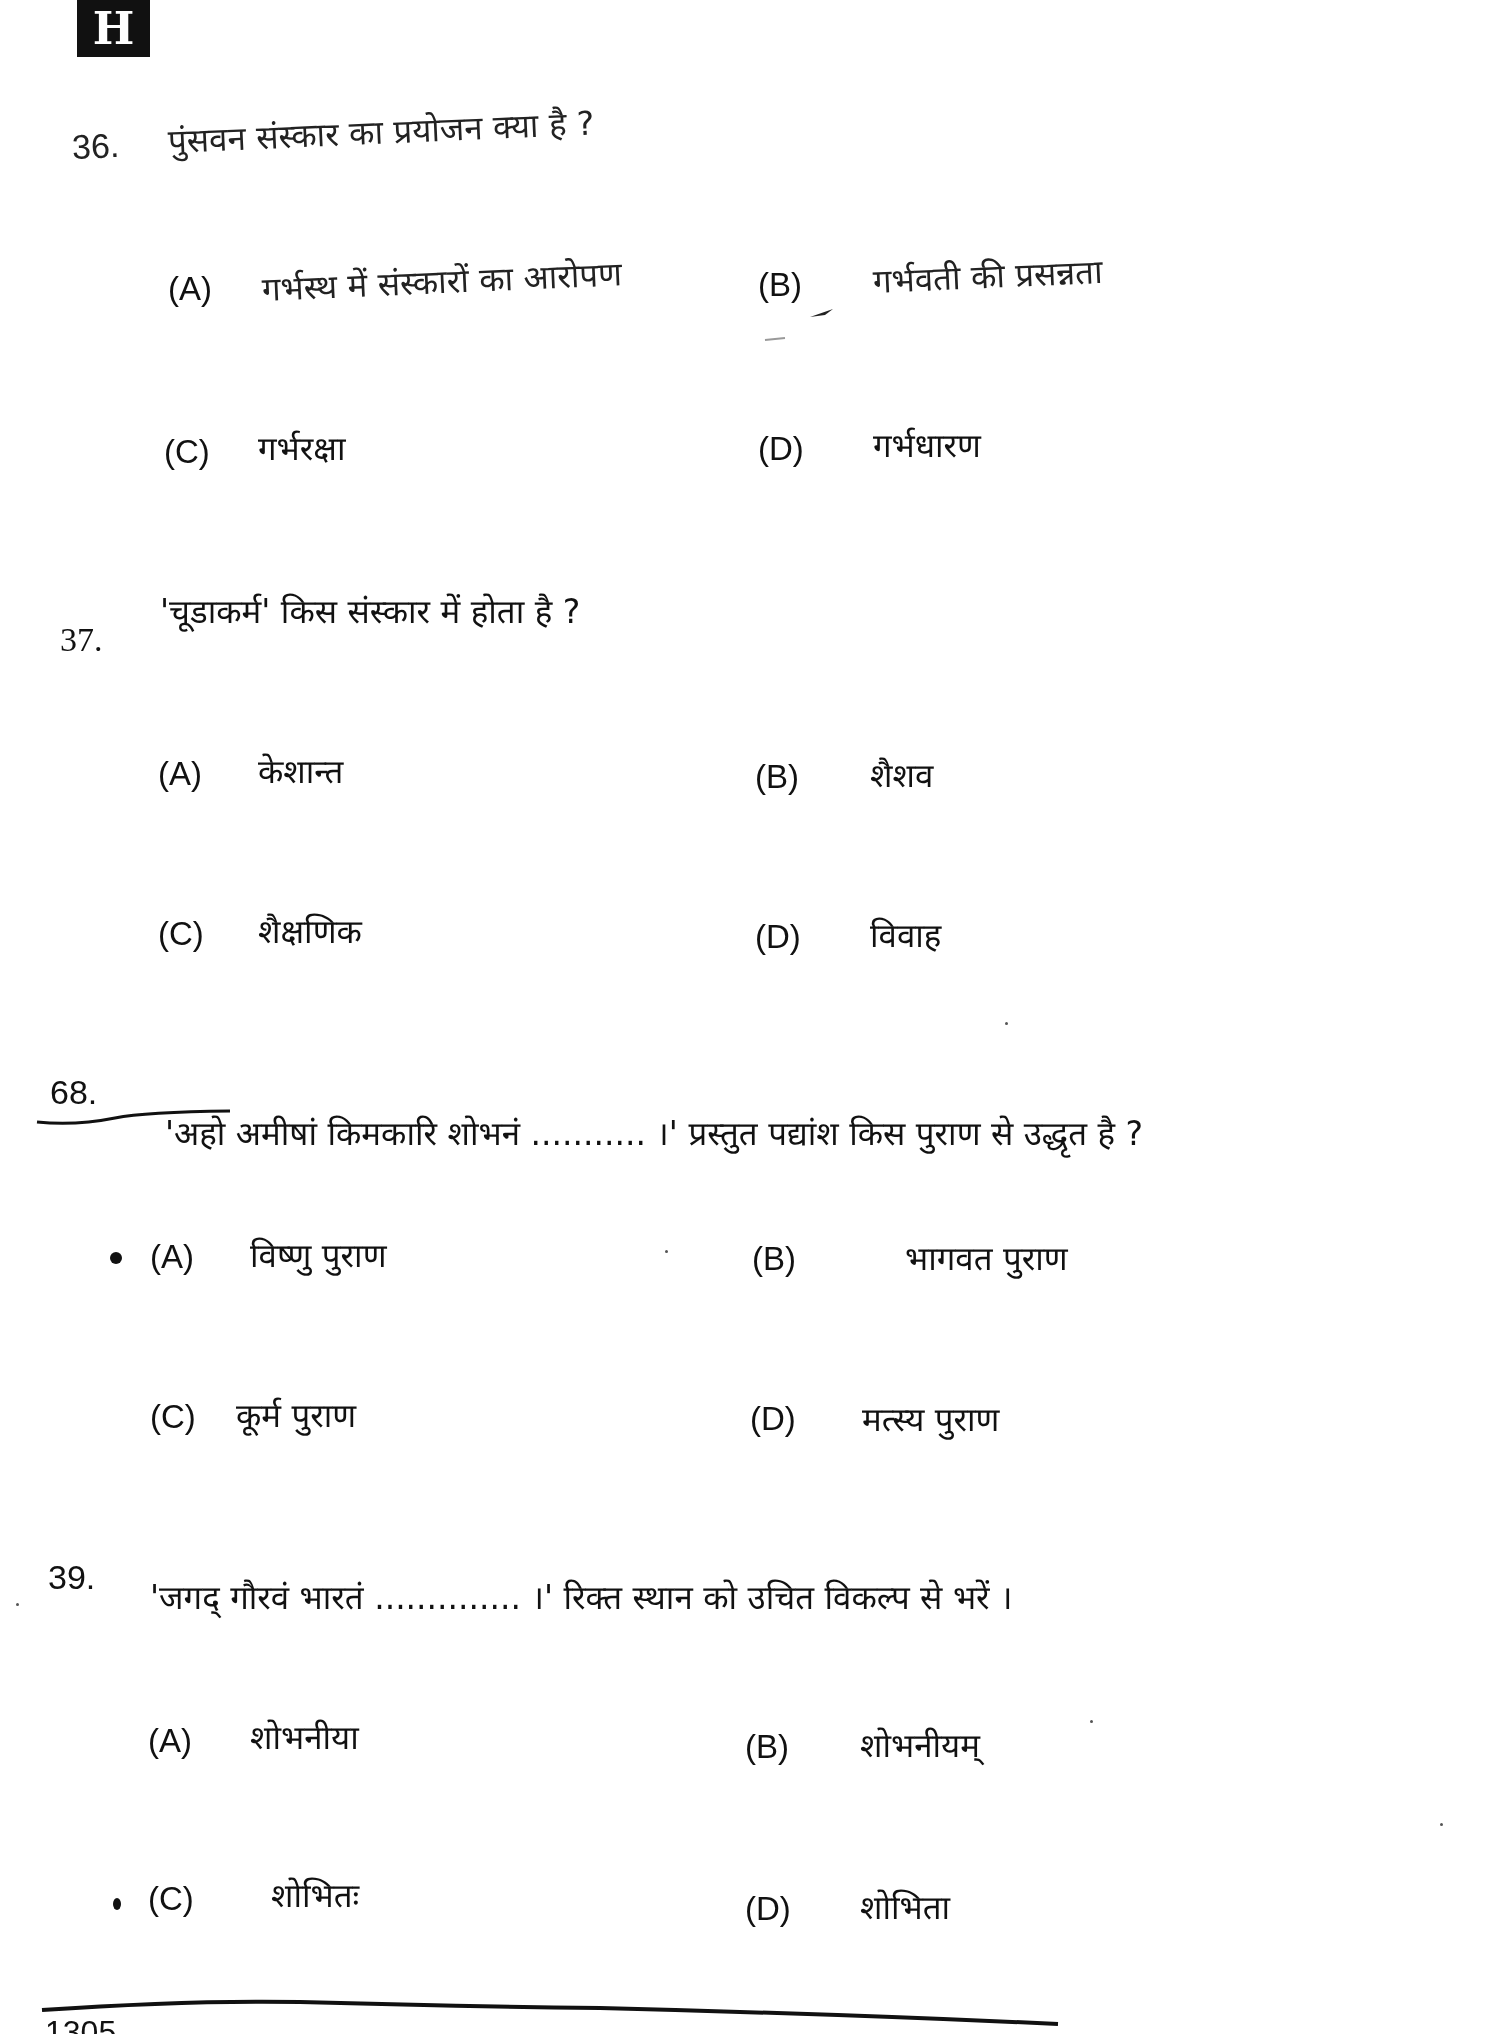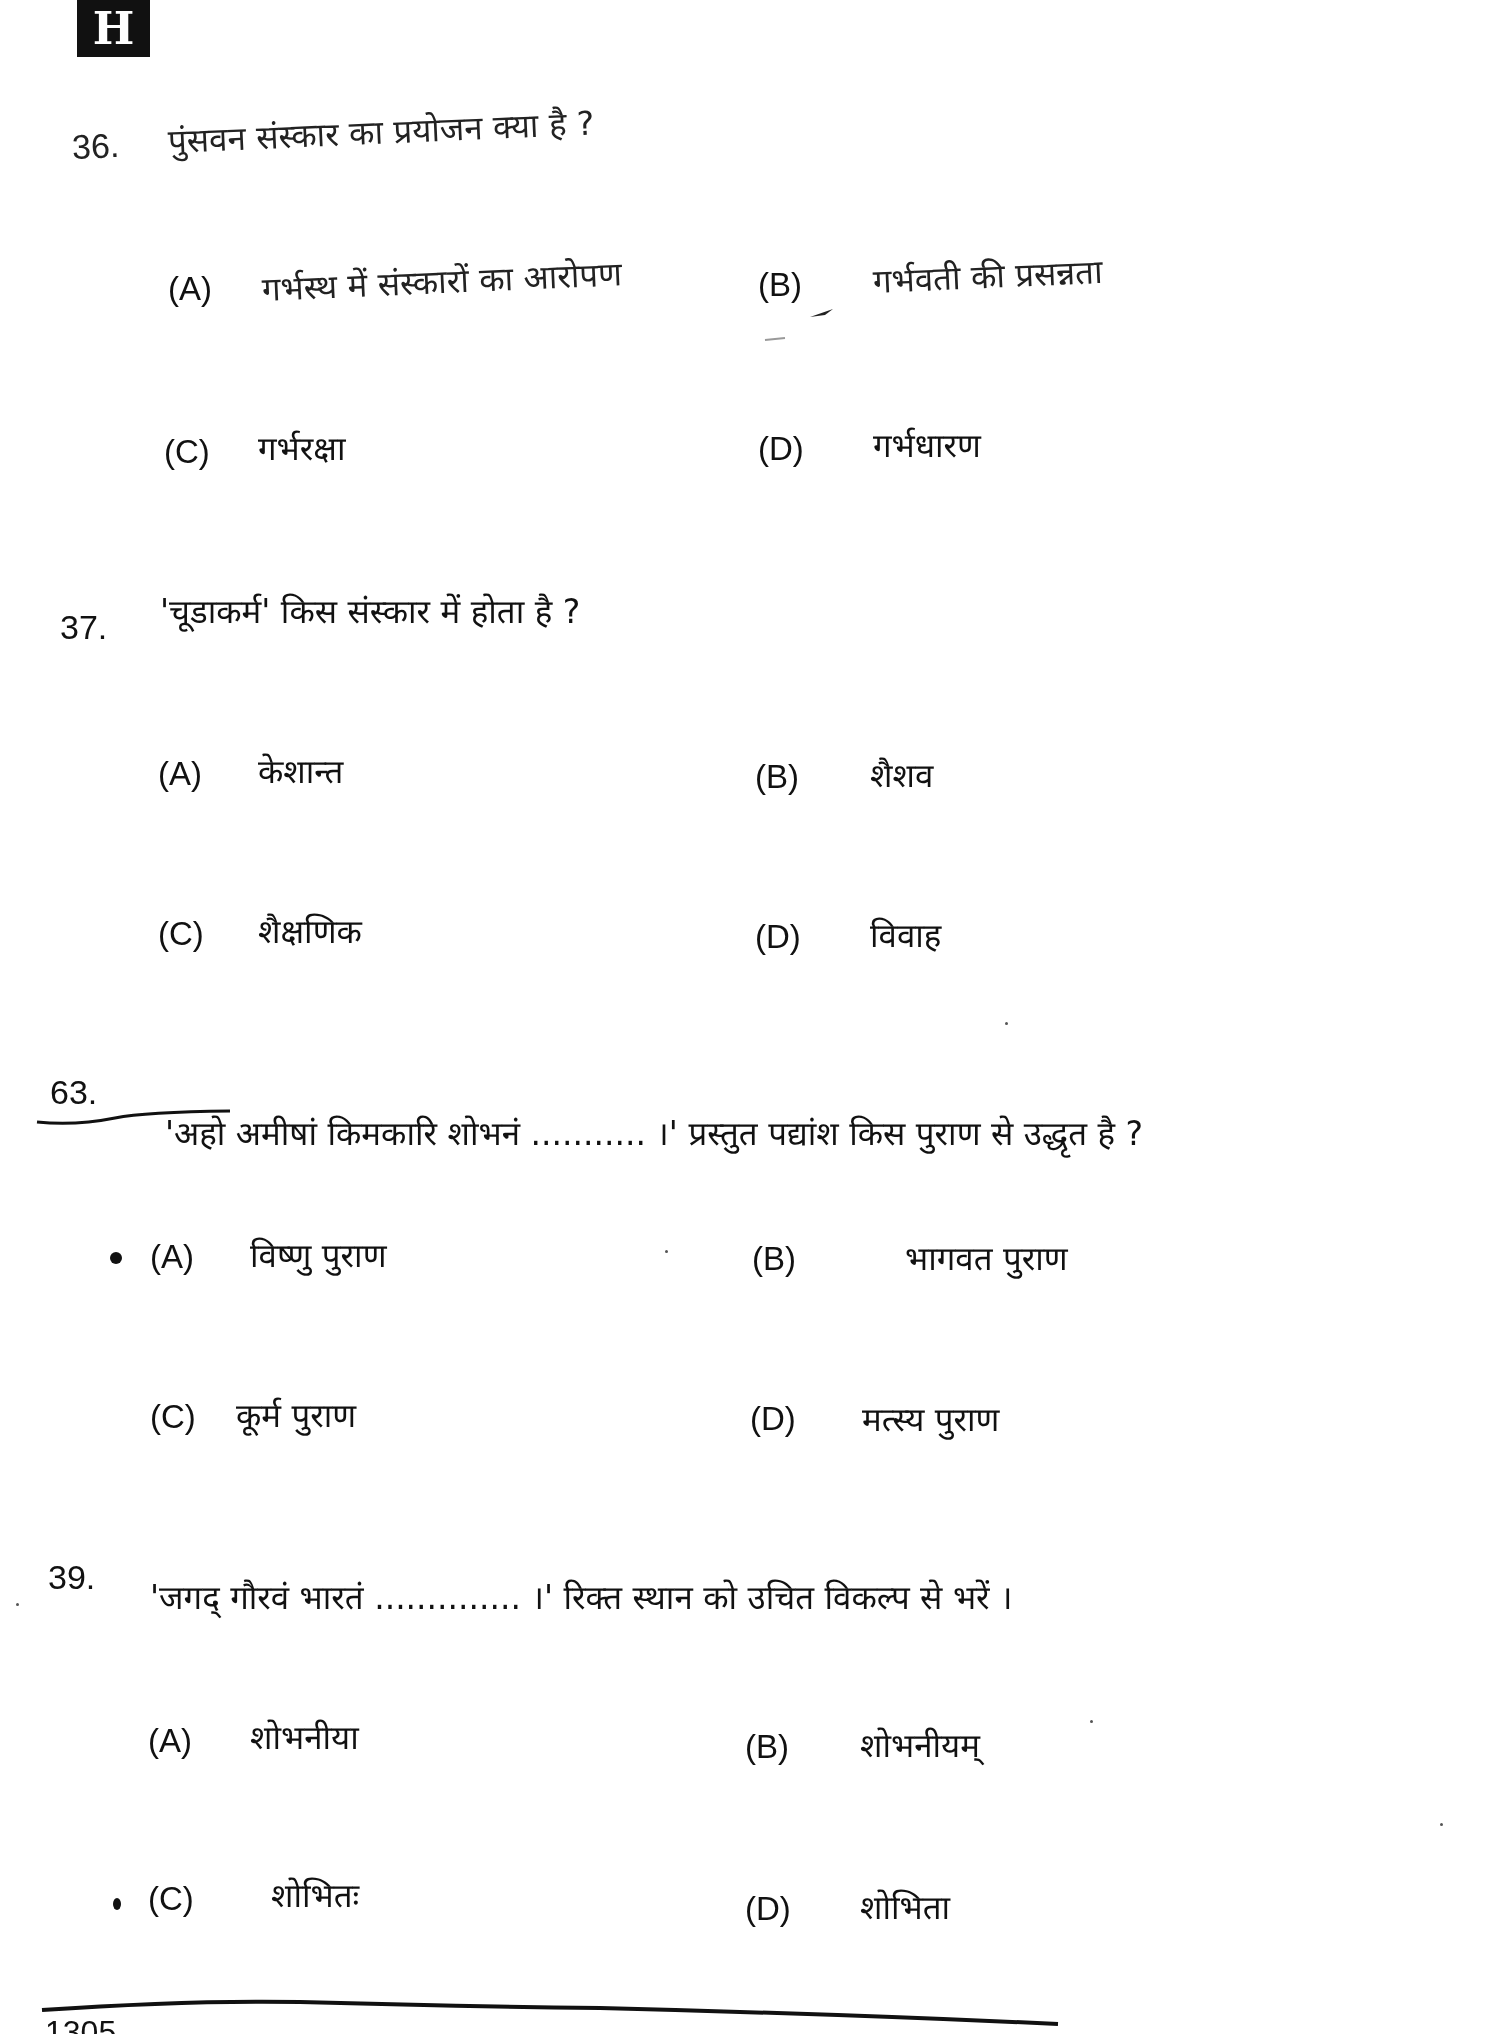--- a/index.html
+++ b/index.html
@@ -38,36 +38,36 @@
     <path d="M10 35 L30 33" stroke="#999" stroke-width="2"></path>
   </svg>
 
   <div class="abs optlabel" style="left:164px; top:433px;">(C)</div>
   <div class="abs opttext" style="left:258px; top:425px;">गर्भरक्षा</div>
   <div class="abs optlabel" style="left:758px; top:430px;">(D)</div>
   <div class="abs opttext" style="left:873px; top:422px;">गर्भधारण</div>
 </div>
 
 <div>
-  <div class="abs qnum" style="left:60px; top:608px;">37.</div>
+  <div class="abs qnum" style="left:60px; top:621px;font-family:Liberation Serif, serif;">37.</div>
   <div class="abs qtext" style="left:160px; top:588px;">'चूडाकर्म' किस संस्कार में होता है ?</div>
 
   <div class="abs optlabel" style="left:158px; top:755px;">(A)</div>
   <div class="abs opttext" style="left:258px; top:748px;">केशान्त</div>
   <div class="abs optlabel" style="left:755px; top:758px;">(B)</div>
   <div class="abs opttext" style="left:870px; top:752px;">शैशव</div>
 
   <div class="abs optlabel" style="left:158px; top:915px;">(C)</div>
   <div class="abs opttext" style="left:258px; top:908px;">शैक्षणिक</div>
   <div class="abs optlabel" style="left:755px; top:918px;">(D)</div>
   <div class="abs opttext" style="left:870px; top:912px;">विवाह</div>
 </div>
 
 <div>
-  <div class="abs qnum" style="left:50px; top:1073px;">63.</div>
+  <div class="abs qnum" style="left:50px; top:1073px;">68.</div>
   <div class="abs qtext" style="left:165px; top:1070px;margin-top:40px;">'अहो अमीषां किमकारि शोभनं ........... ।' प्रस्तुत पद्यांश किस पुराण से उद्धृत है ?</div>
   <svg class="underline-stroke" viewBox="0 0 200 20">
     <path d="M2 14 Q40 18 80 10 Q110 4 195 3" stroke="#111" stroke-width="3" fill="none"></path>
   </svg>
 
   <div class="abs dot" style="left:110px; top:1252px;"></div>
   <div class="abs optlabel" style="left:150px; top:1238px;">(A)</div>
   <div class="abs opttext" style="left:250px; top:1232px;">विष्णु पुराण</div>
   <div class="abs optlabel" style="left:752px; top:1240px;">(B)</div>
   <div class="abs opttext" style="left:862px; top:1235px;margin-left:43px;">भागवत पुराण</div>

